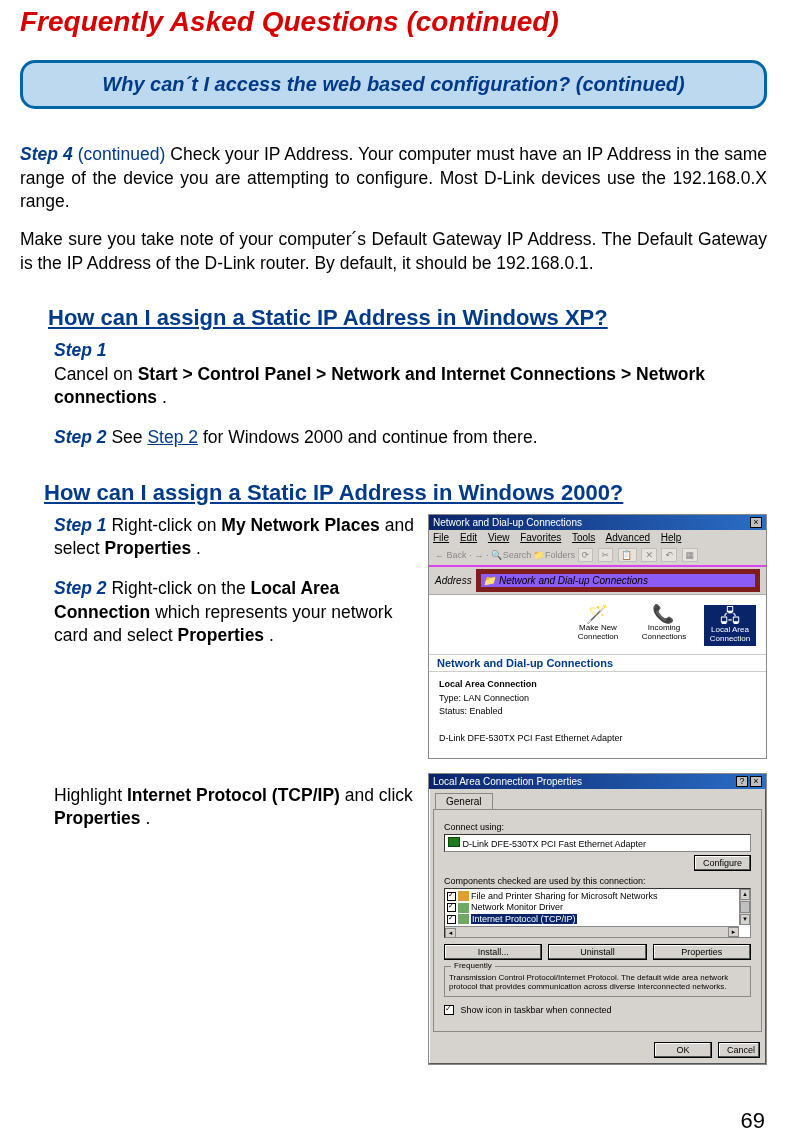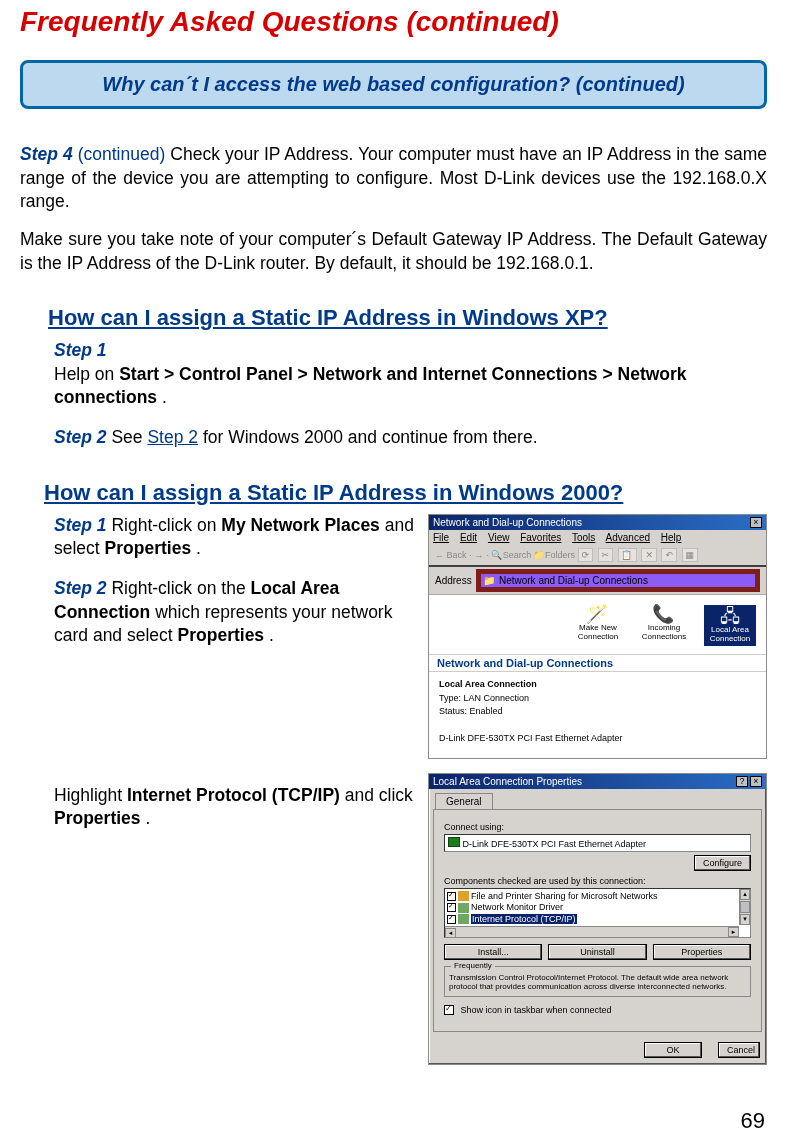--- a/index.html
+++ b/index.html
@@ -14,21 +14,21 @@
     }
     .main-title {
       color: #d60000;
       font-size: 28px;
       font-weight: bold;
       font-style: italic;
       margin-bottom: 22px;
     }
     .question-box {
       border: 3px solid #0066a6;
-      border-radius: 8px;
+      border-radius: 15px;
       background: #bcd9ef;
       text-align: center;
       padding: 10px 8px;
       margin-bottom: 34px;
     }
     .question-box-text {
       color: #003a8a;
       font-size: 20px;
       font-weight: bold;
       font-style: italic;
@@ -85,31 +85,31 @@
       line-height: 9px;
       text-align: center;
       font-size: 9px;
     }
     .menu-bar { background: #d6d3ce; padding: 2px 4px; font-size: 10px; }
     .menu-bar span { margin-right: 8px; text-decoration: underline; color: #000; }
     .toolbar {
       background: #d6d3ce;
       padding: 3px 6px;
       font-size: 9px;
-      border-bottom: 2px solid #404040;
+      border-bottom: 2px solid #d946ef;
       color: #888;
     }
     .toolbar .btn-tool {
       display: inline-block;
       padding: 1px 3px;
       border: 1px solid #bdbdbd;
       margin-right: 2px;
       background: #e6e3de;
     }
-    .address-bar { background: #d6d3ce; padding: 2px 6px; font-size: 10px; display: flex; align-items: center; gap: 4px; border-bottom: 1px solid #aaa; }
+    .address-bar { background: #d6d3ce; padding: 2px 6px; font-size: 10px; display: flex; align-items: center; gap: 4px; border-bottom: 1px solid #aaa; font-style: italic; }
     .addr-field { flex: 1; background: #8b5cf6; border: 5px solid #7f1d1d; padding: 1px 3px; }
     .ndu-body { background: #fff; padding: 6px 0 6px 0; }
     .ndu-icons { display: flex; justify-content: flex-end; gap: 14px; padding: 4px 10px 8px 0; }
     .ndu-icon { text-align: center; font-size: 8px; line-height: 1.1; width: 52px; }
     .ndu-icon .gly { font-size: 18px; display: block; }
     .ndu-icon.sel { background: #0a246a; color: #fff; padding: 2px; }
     .ndu-title { color: #003a8a; font-weight: bold; font-size: 11px; padding: 2px 8px; border-top: 1px solid #ccc; border-bottom: 1px solid #ccc; }
     .ndu-details { padding: 6px 10px; font-size: 9px; line-height: 1.5; }
     .ndu-details b { font-weight: bold; }
     .props-window .tab {
@@ -172,21 +172,21 @@
       padding: 6px 4px 4px 4px;
       font-size: 8px;
       line-height: 1.2;
       position: relative;
       margin-bottom: 8px;
     }
     .desc-box .legend { position: absolute; top: -6px; left: 6px; background: #d6d3ce; padding: 0 3px; }
     .checkbox-row { font-size: 9px; margin: 6px 0 4px 0; }
     .checkbox-row .chk { display: inline-block; width: 10px; height: 10px; border: 1px solid #000; background: #fff; margin-right: 4px; vertical-align: middle; }
     .checkbox-row .chk::after { content: "✓"; font-size: 8px; position: relative; left: 0; top: -3px; }
-    .footer-btns { display: flex; justify-content: flex-end; gap: 16px; padding: 6px; }
+    .footer-btns { display: flex; justify-content: flex-end; gap: 6px; padding: 6px; }
     .page-number {
       position: absolute;
       right: 22px;
       bottom: 12px;
       font-size: 22px;
     }
   </style>
 </head>
 <body>
 
@@ -203,21 +203,21 @@
   <span> Check your IP Address. Your computer must have an IP Address in the same range of the device you are attempting to configure. Most D-Link devices use the 192.168.0.X range.</span>
 </p>
 
 <p class="body-text">Make sure you take note of your computer´s Default Gateway IP Address. The Default Gateway is the IP Address of the D-Link router. By default, it should be 192.168.0.1.</p>
 
 <h2 class="sub-question">How can I assign a Static IP Address in Windows XP?</h2>
 
 <div class="sub-block">
   <p class="step-para">
     <span class="step-lbl">Step 1</span><br>
-    <span>Help on </span>
+    <span>Cancel on </span>
     <span class="bold">Start &gt; Control Panel &gt; Network and Internet Connections &gt; Network connections</span>
     <span>.</span>
   </p>
 
   <p class="step-para">
     <span class="step-lbl">Step 2</span>
     <span> See </span>
     <a class="link" href="#">Step 2</a>
     <span> for Windows 2000 and continue from there.</span>
   </p>

